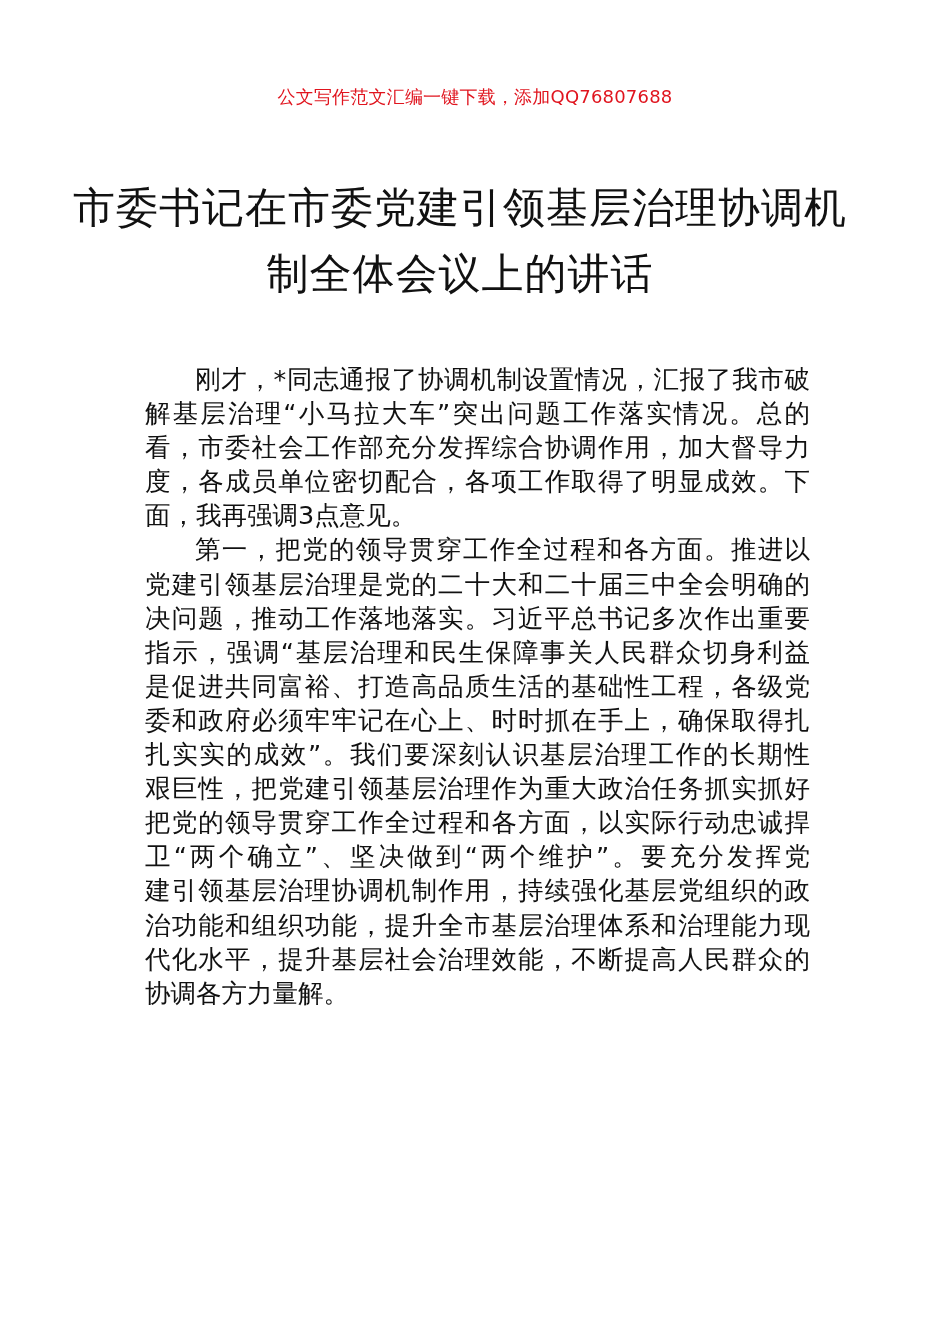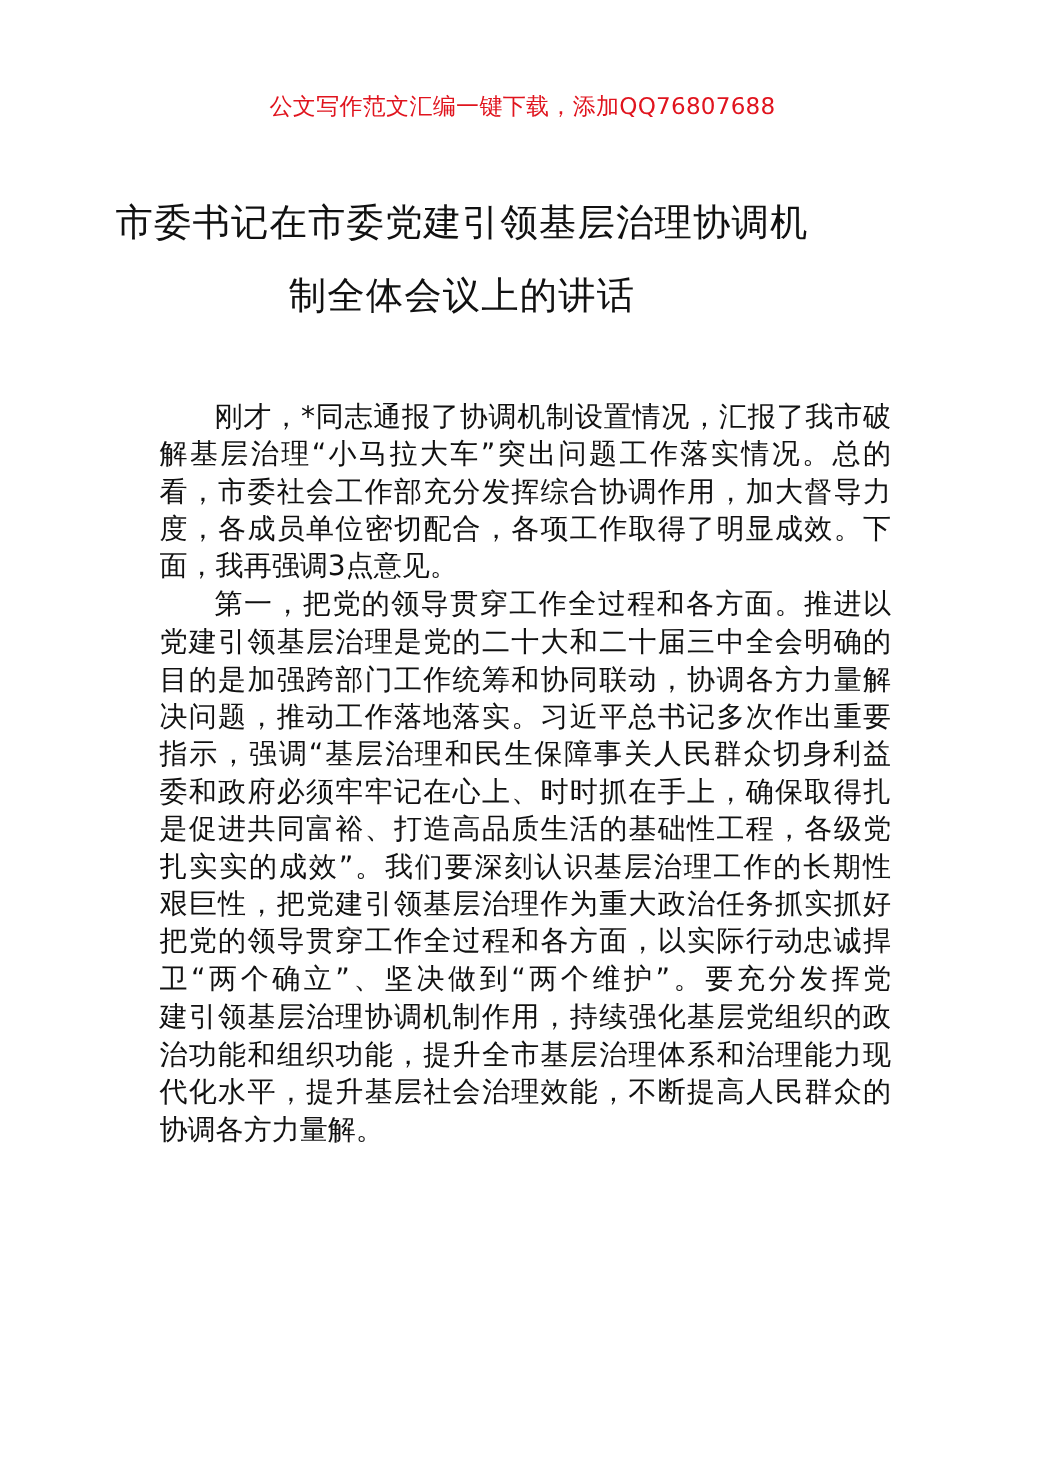--- a/index.html
+++ b/index.html
@@ -14,34 +14,35 @@
       overflow: hidden;
       font-family: "DejaVu Sans", "Liberation Sans", sans-serif;
       color: #111111;
     }
     .watermark {
       position: absolute;
       top: 86px;
       left: 0;
       width: 950px;
       text-align: center;
-      font-size: 21px;
+      font-size: 18px;
       line-height: 22px;
       color: #e0141e;
       letter-spacing: 0.2px;
     }
     .title {
       position: absolute;
       left: 0;
       width: 840px;
       text-align: center;
-      font-size: 34px;
+      font-size: 42px;
       color: #111111;
       letter-spacing: 1px;
       white-space: nowrap;
+      padding-left: 40px;
     }
     .title.l1 { top: 180px; }
     .title.l2 { top: 246px; }
     .body-text {
       position: absolute;
       top: 339px;
       left: 145px;
       width: 665px;
       margin-top: 23px;
     }
@@ -75,25 +76,24 @@
     <div class="line indent">刚才，*同志通报了协调机制设置情况，汇报了我市破</div>
     <div class="line">解基层治理“小马拉大车”突出问题工作落实情况。总的</div>
     <div class="line">看，市委社会工作部充分发挥综合协调作用，加大督导力</div>
     <div class="line">度，各成员单位密切配合，各项工作取得了明显成效。下</div>
     <div class="line last">面，我再强调3点意见。</div>
   </div>
 
   <div>
     <div class="line indent">第一，把党的领导贯穿工作全过程和各方面。推进以</div>
     <div class="line">党建引领基层治理是党的二十大和二十届三中全会明确的</div>
-    <div class="line">目的是加强跨部门工作统筹和协同联动，协调各方力量解</div>
     <div class="line">决问题，推动工作落地落实。习近平总书记多次作出重要</div>
     <div class="line">指示，强调“基层治理和民生保障事关人民群众切身利益</div>
+    <div class="line">是促进共同富裕、打造高品质生活的基础性工程，各级党</div>
     <div class="line">委和政府必须牢牢记在心上、时时抓在手上，确保取得扎</div>
-    <div class="line">是促进共同富裕、打造高品质生活的基础性工程，各级党</div>
     <div class="line">扎实实的成效”。我们要深刻认识基层治理工作的长期性</div>
     <div class="line">艰巨性，把党建引领基层治理作为重大政治任务抓实抓好</div>
     <div class="line">把党的领导贯穿工作全过程和各方面，以实际行动忠诚捍</div>
     <div class="line">卫“两个确立”、坚决做到“两个维护”。要充分发挥党</div>
     <div class="line">建引领基层治理协调机制作用，持续强化基层党组织的政</div>
     <div class="line">治功能和组织功能，提升全市基层治理体系和治理能力现</div>
     <div class="line">代化水平，提升基层社会治理效能，不断提高人民群众的</div>
     <div class="line last">协调各方力量解。</div>
   </div>
 

